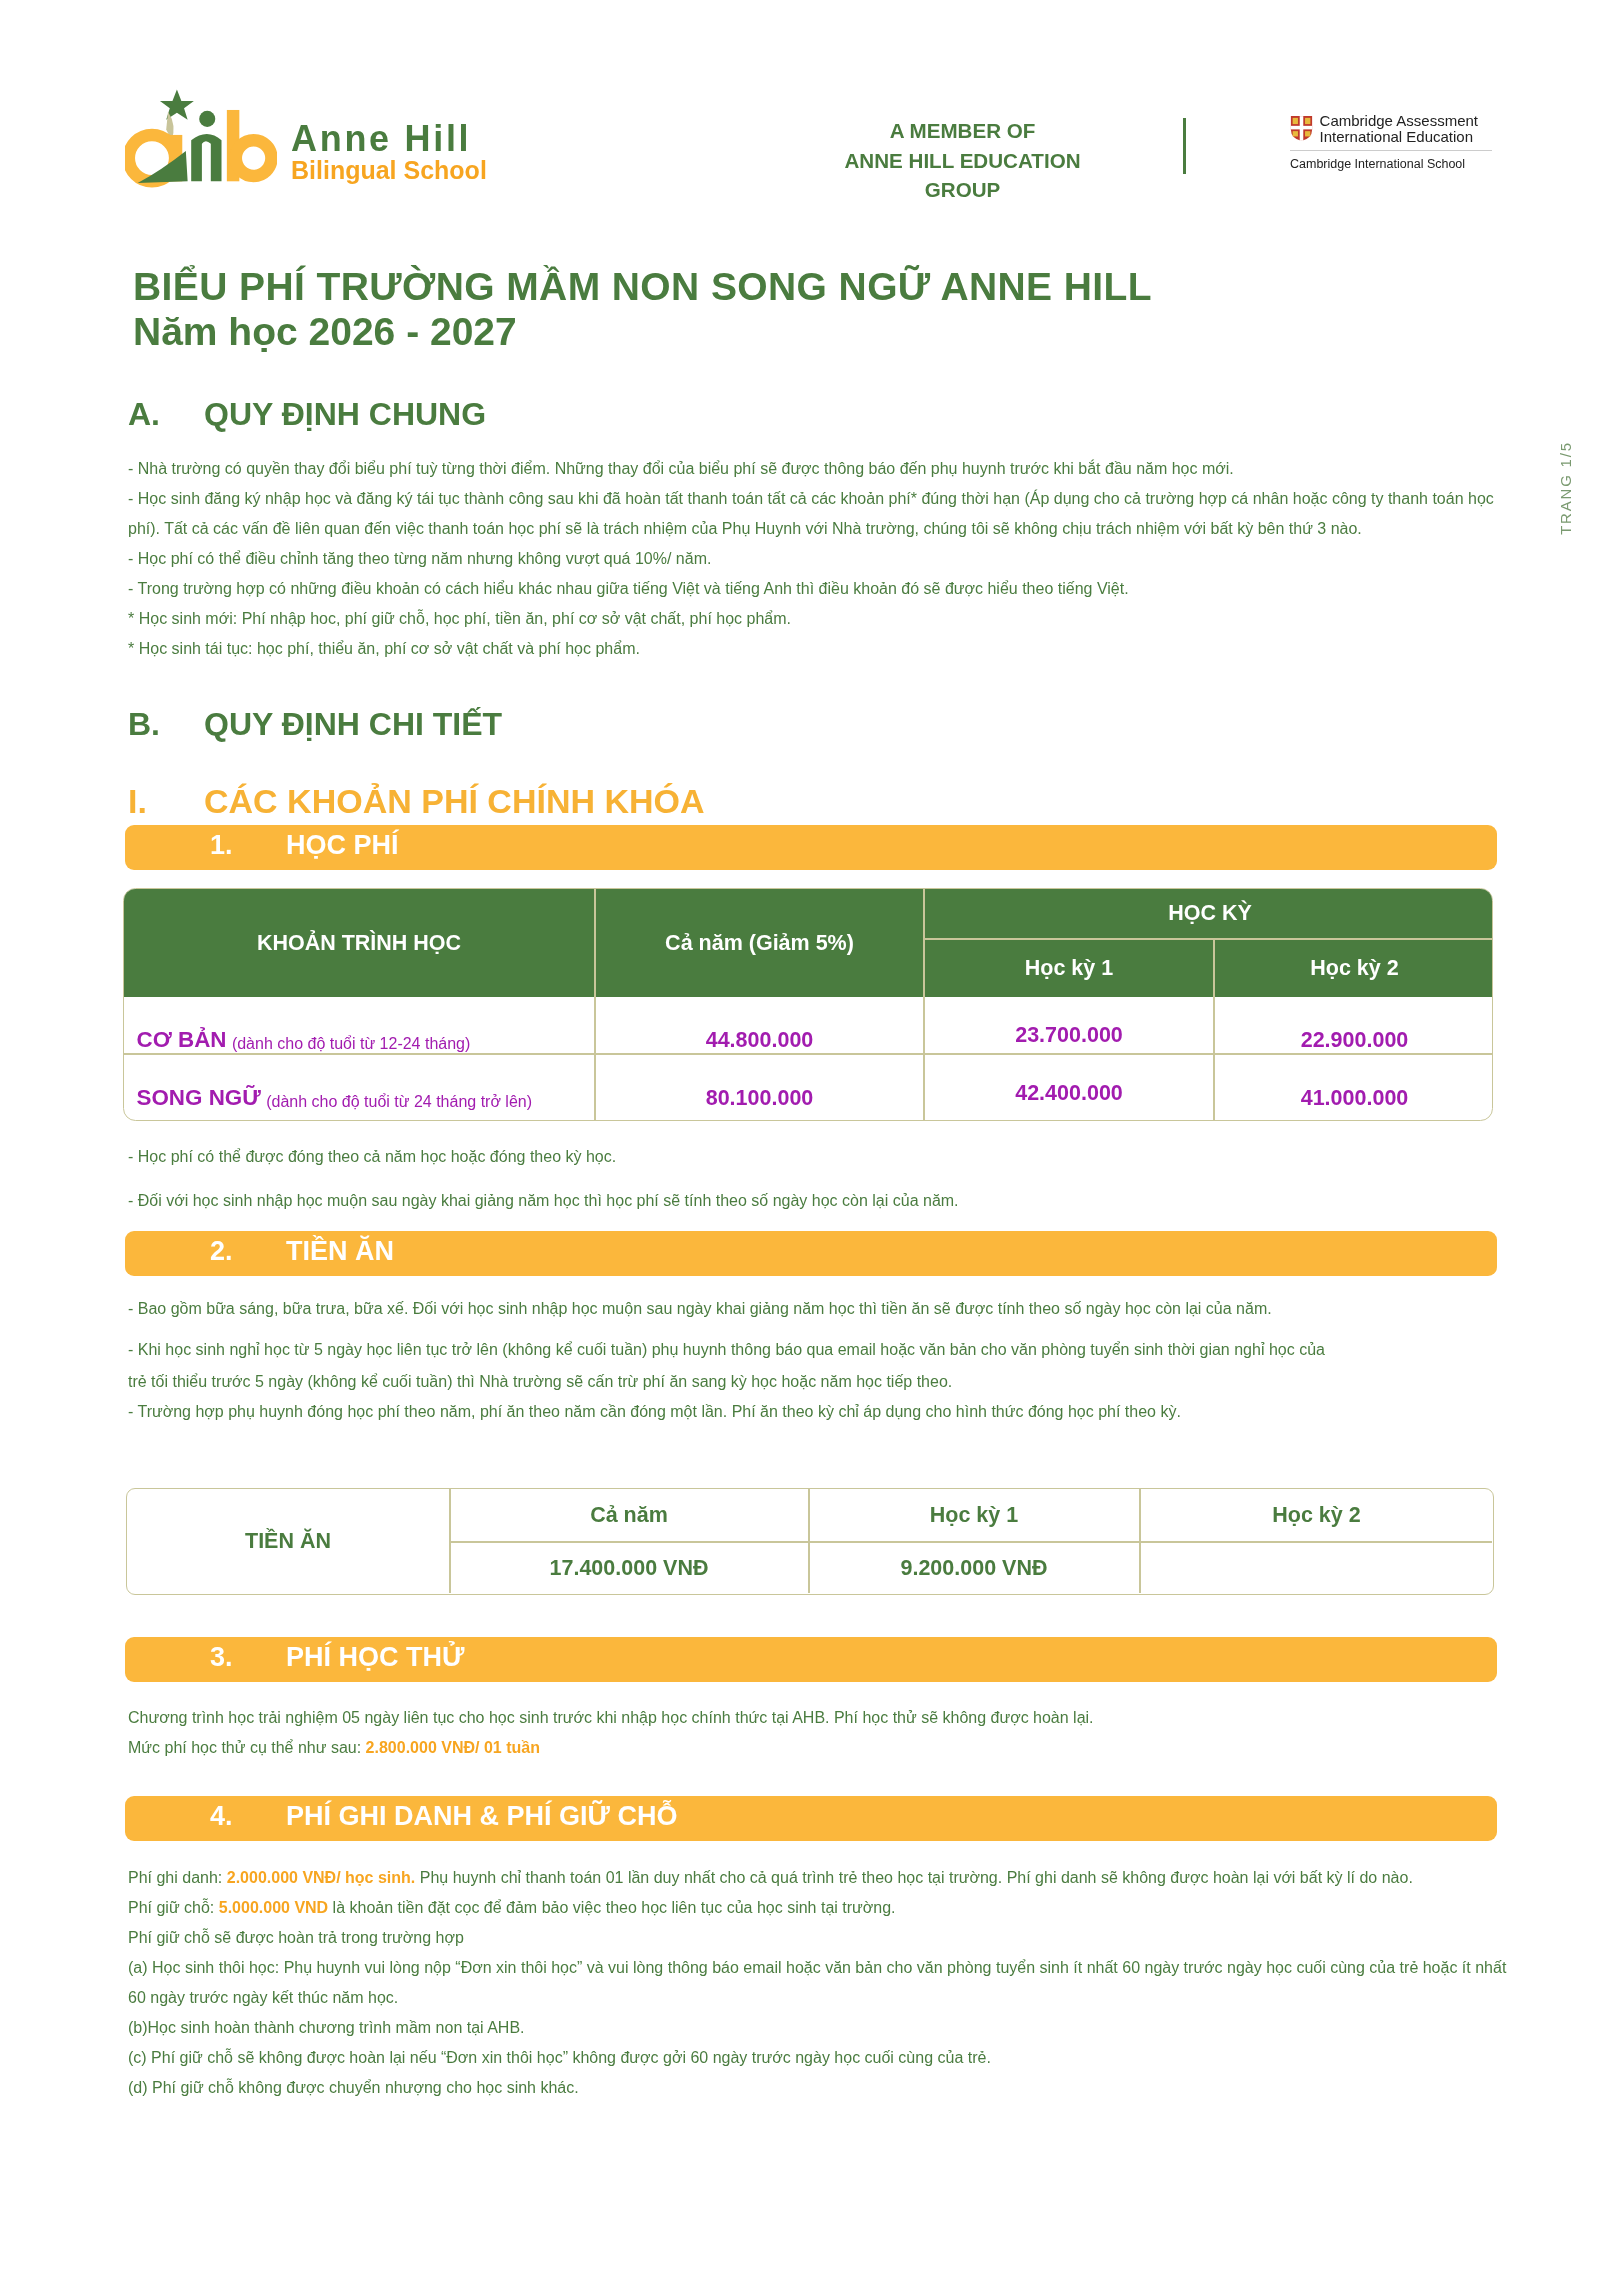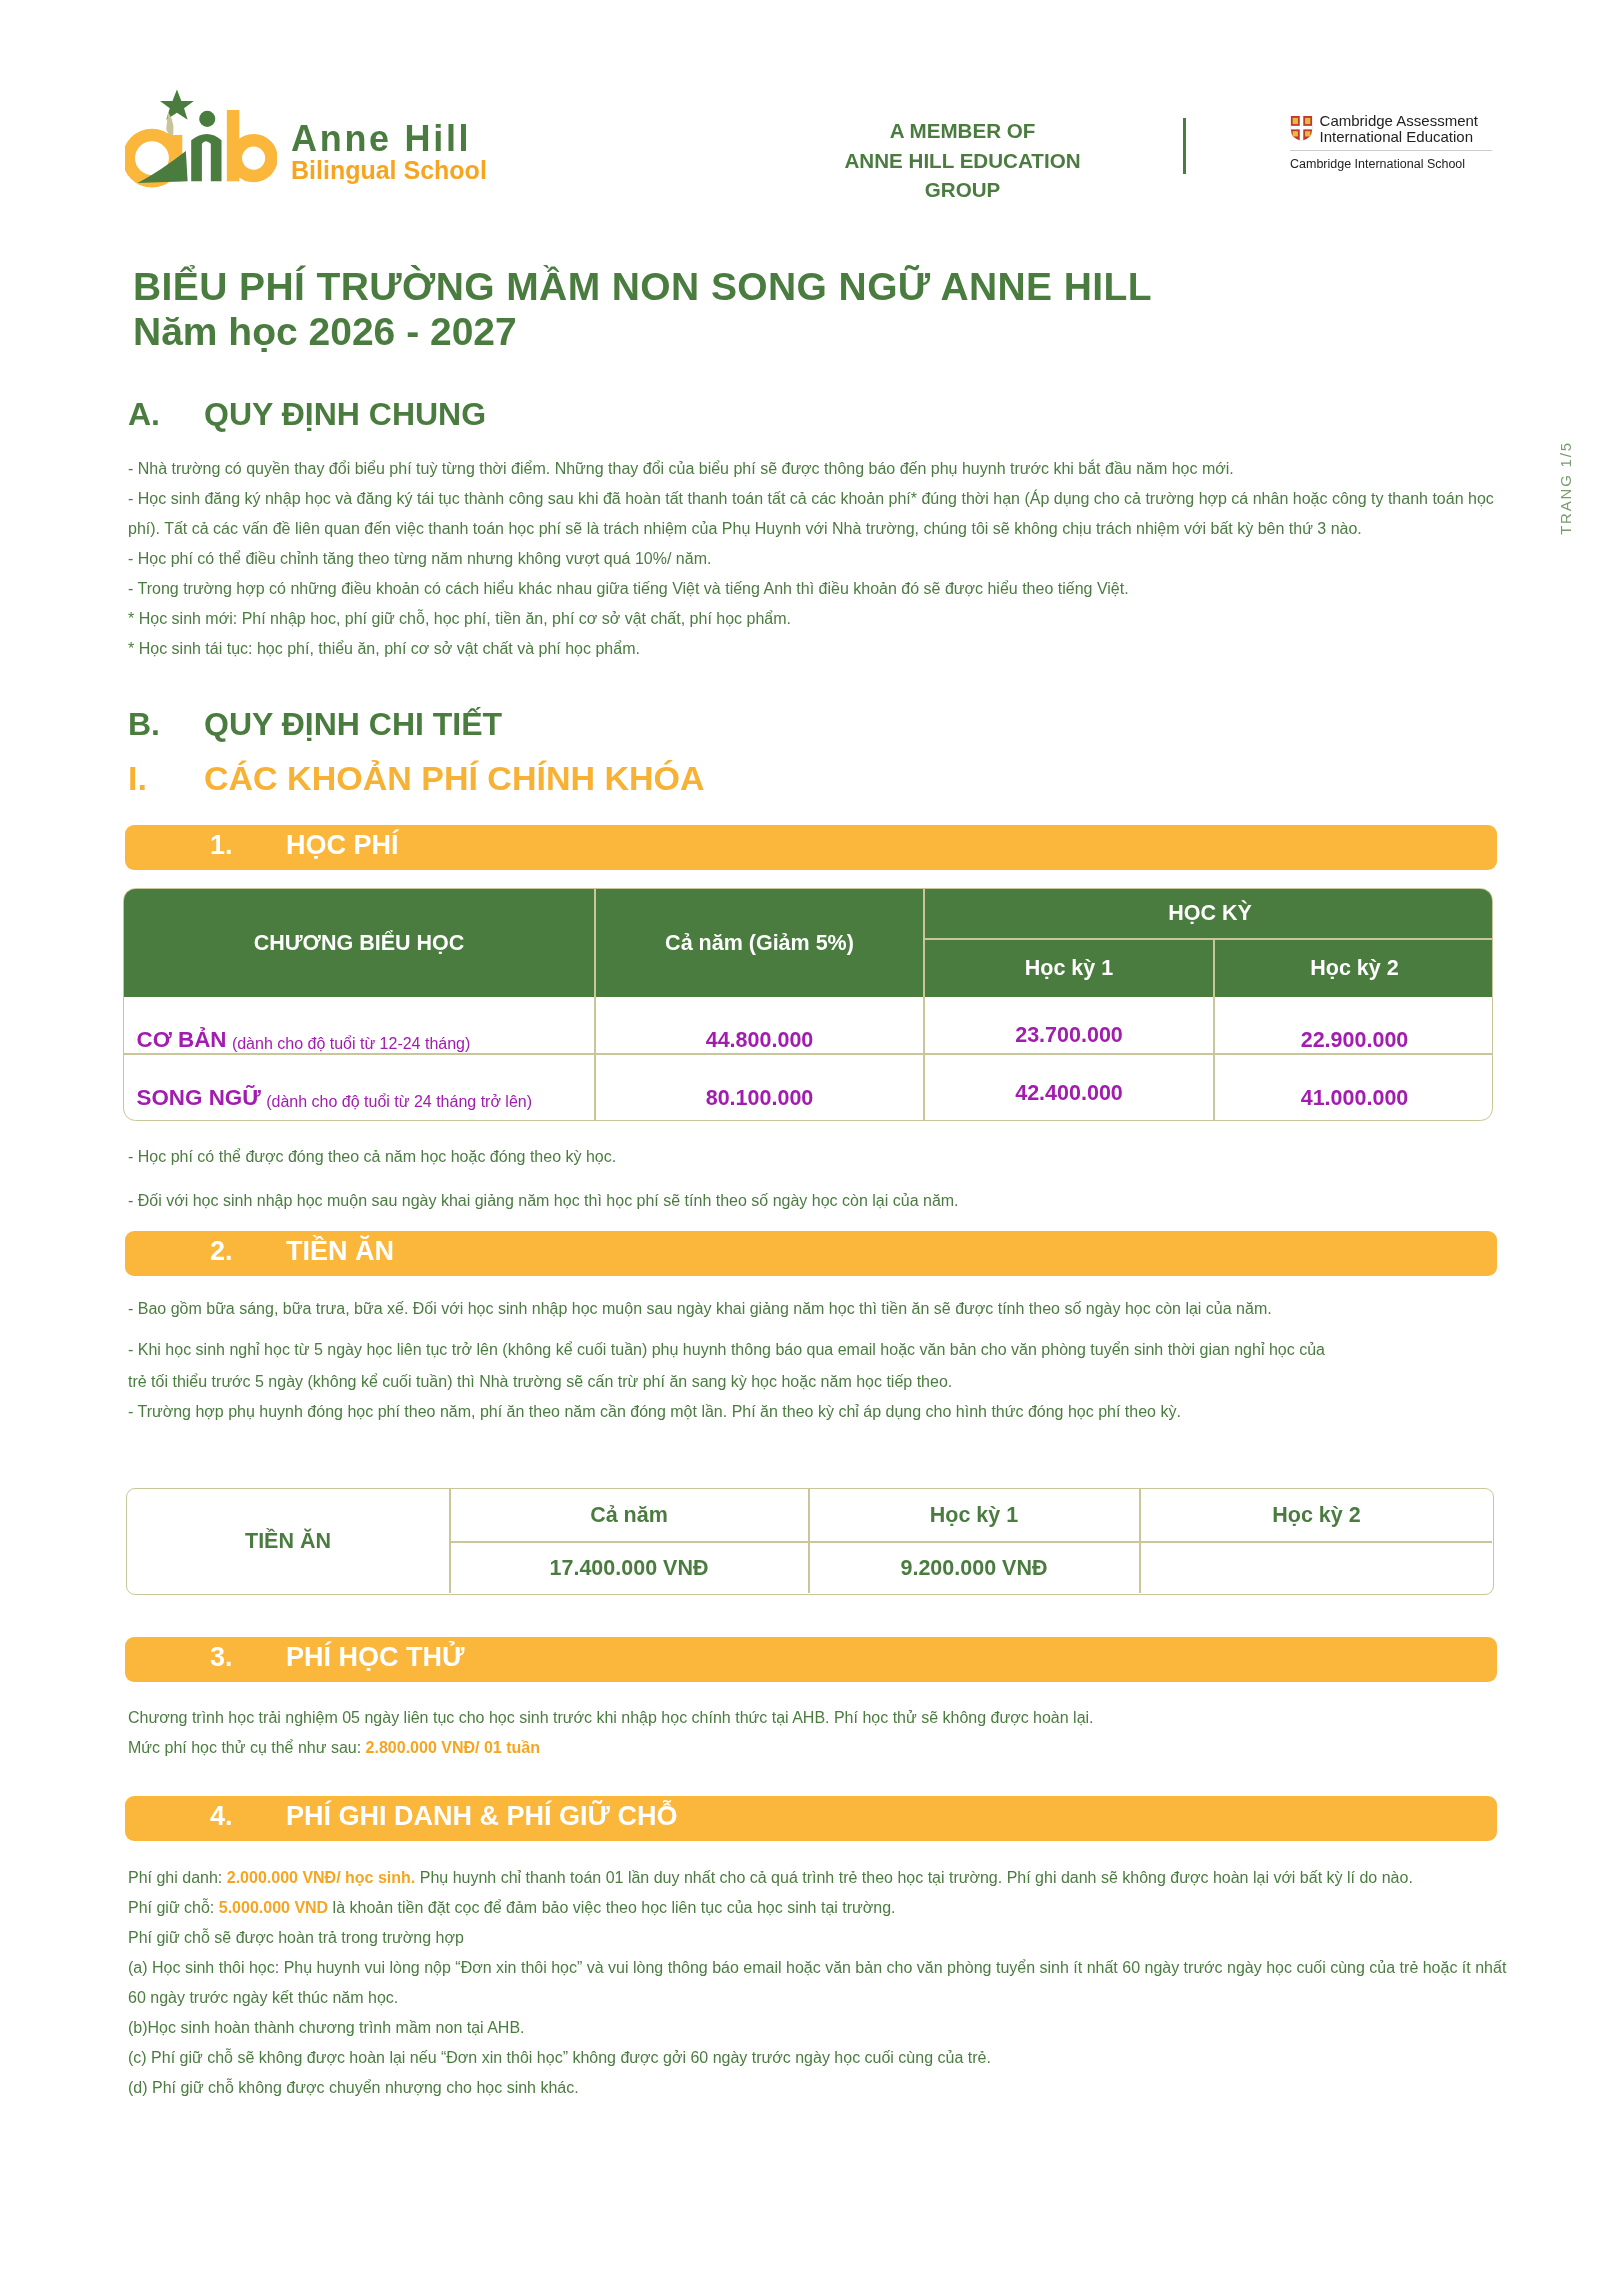--- a/index.html
+++ b/index.html
@@ -113,32 +113,32 @@
   <p>- Học sinh đăng ký nhập học và đăng ký tái tục thành công sau khi đã hoàn tất thanh toán tất cả các khoản phí* đúng thời hạn (Áp dụng cho cả trường hợp cá nhân hoặc công ty thanh toán học phí). Tất cả các vấn đề liên quan đến việc thanh toán học phí sẽ là trách nhiệm của Phụ Huynh với Nhà trường, chúng tôi sẽ không chịu trách nhiệm với bất kỳ bên thứ 3 nào.</p>
   <p>- Học phí có thể điều chỉnh tăng theo từng năm nhưng không vượt quá 10%/ năm.</p>
   <p>- Trong trường hợp có những điều khoản có cách hiểu khác nhau giữa tiếng Việt và tiếng Anh thì điều khoản đó sẽ được hiểu theo tiếng Việt.</p>
   <p>* Học sinh mới: Phí nhập hoc, phí giữ chỗ, học phí, tiền ăn, phí cơ sở vật chất, phí học phẩm.</p>
   <p>* Học sinh tái tục: học phí, thiểu ăn, phí cơ sở vật chất và phí học phẩm.</p>
 </div>
 
 <div class="sec-head" style="top:706px;">
   <span class="num">B.</span><span>QUY ĐỊNH CHI TIẾT</span>
 </div>
-<div class="sec-head orange" style="top:760px;">
+<div class="sec-head orange" style="top:783px;">
   <span class="num">I.</span><span>CÁC KHOẢN PHÍ CHÍNH KHÓA</span>
 </div>
 
 <div class="bar" style="top:825px;">
   <span class="num">1.</span>
   <span class="lbl">HỌC PHÍ</span>
 </div>
 
 <div class="ttable">
   <div class="tt-head">
-    <div class="tt-cell" style="left:0;top:0;width:470px;height:108px;">CHƯƠNG BIỂU HỌC</div>
+    <div class="tt-cell" style="left:0;top:0;width:470px;height:108px;">KHOẢN TRÌNH HỌC</div>
     <div class="tt-cell" style="left:472px;top:0;width:327px;height:108px;">Cả năm (Giảm 5%)</div>
     <div class="tt-cell" style="left:801px;top:0;width:570px;height:49px;">HỌC KỲ</div>
     <div class="tt-cell" style="left:801px;top:51px;width:288px;height:57px;">Học kỳ 1</div>
     <div class="tt-cell" style="left:1091px;top:51px;width:279px;height:57px;">Học kỳ 2</div>
     <div class="vline" style="left:470px;top:0;height:108px;"></div>
     <div class="vline" style="left:799px;top:0;height:108px;"></div>
     <div class="vline" style="left:1089px;top:49px;height:59px;"></div>
     <div class="hline" style="left:801px;top:49px;width:570px;"></div>
   </div>
   <div class="tt-body">

